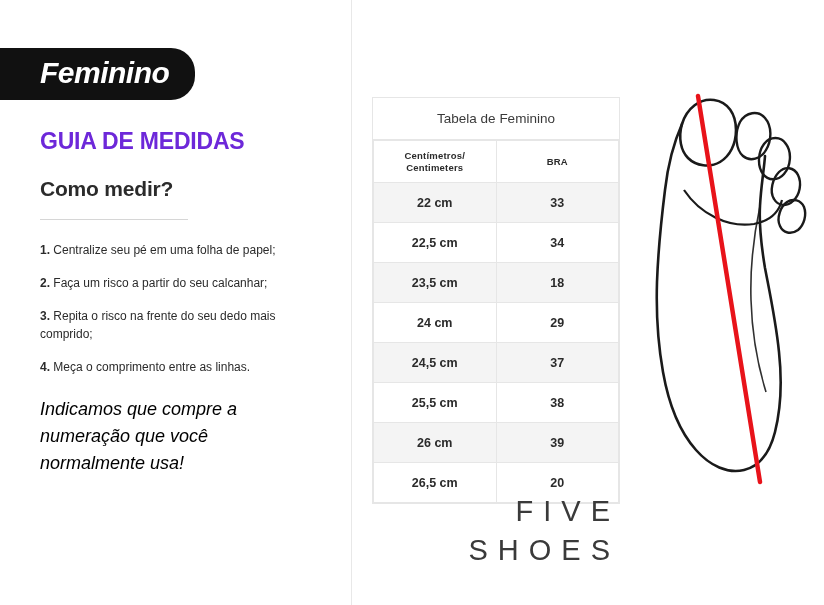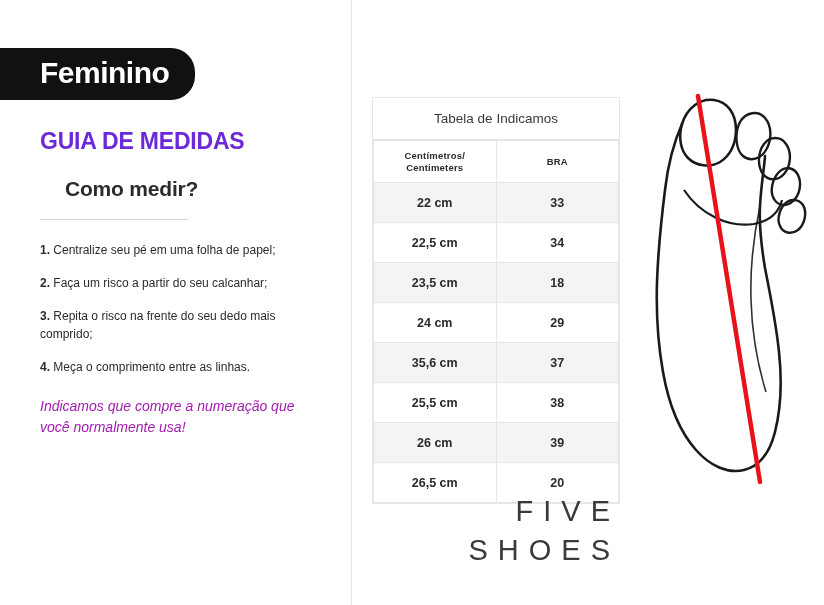--- a/index.html
+++ b/index.html
@@ -36,56 +36,56 @@
     background: #111111;
     color: #ffffff;
     font-size: 30px;
     font-weight: bold;
     letter-spacing: -0.5px;
     padding: 9px 26px 11px 10px;
     border-radius: 0 24px 24px 0;
     margin-left: -40px;
     padding-left: 40px;
     line-height: 1.05;
+    font-style: italic;
   }
   .heading-1 {
     font-size: 23px;
     font-weight: bold;
     color: #6d28d9;
     margin-top: 28px;
     letter-spacing: -0.2px;
   }
   .heading-2 {
     font-size: 21px;
     font-weight: bold;
     color: #2b2b2b;
     margin-top: 22px;
     letter-spacing: -0.2px;
-    margin-left: 25px;
   }
   .divider {
     width: 148px;
     height: 1px;
     background: #d6d6d6;
     margin: 18px 0 22px 0;
   }
   .step {
     font-size: 12px;
     line-height: 1.45;
     color: #2b2b2b;
     margin-bottom: 16px;
     max-width: 282px;
   }
   .step b {
     font-weight: bold;
   }
   .note {
-    font-size: 14px;
+    font-size: 18px;
     font-style: italic;
-    color: #a21caf;
+    color: #000000;
     line-height: 1.5;
     margin-top: 20px;
     max-width: 265px;
   }
 
   
   .table-wrap {
     position: absolute;
     left: 372px;
     top: 97px;
@@ -180,21 +180,21 @@
       <b>3.</b><span> Repita o risco na frente do seu dedo mais comprido;</span>
     </div>
     <div class="step">
       <b>4.</b><span> Meça o comprimento entre as linhas.</span>
     </div>
 
     <div class="note">Indicamos que compre a numeração que você normalmente usa!</div>
   </div>
 
   <div class="table-wrap">
-    <div class="table-title">Tabela de Indicamos</div>
+    <div class="table-title">Tabela de Feminino</div>
     <table class="sizes">
       <thead>
         <tr>
           <th>
             <div>Centímetros/</div>
             <div>Centimeters</div>
           </th>
           <th>BRA</th>
         </tr>
       </thead>
@@ -209,21 +209,21 @@
         </tr>
         <tr>
           <td>23,5 cm</td>
           <td class="bra">18</td>
         </tr>
         <tr>
           <td>24 cm</td>
           <td class="bra">29</td>
         </tr>
         <tr>
-          <td>35,6 cm</td>
+          <td>24,5 cm</td>
           <td class="bra">37</td>
         </tr>
         <tr>
           <td>25,5 cm</td>
           <td class="bra">38</td>
         </tr>
         <tr>
           <td>26 cm</td>
           <td class="bra">39</td>
         </tr>

